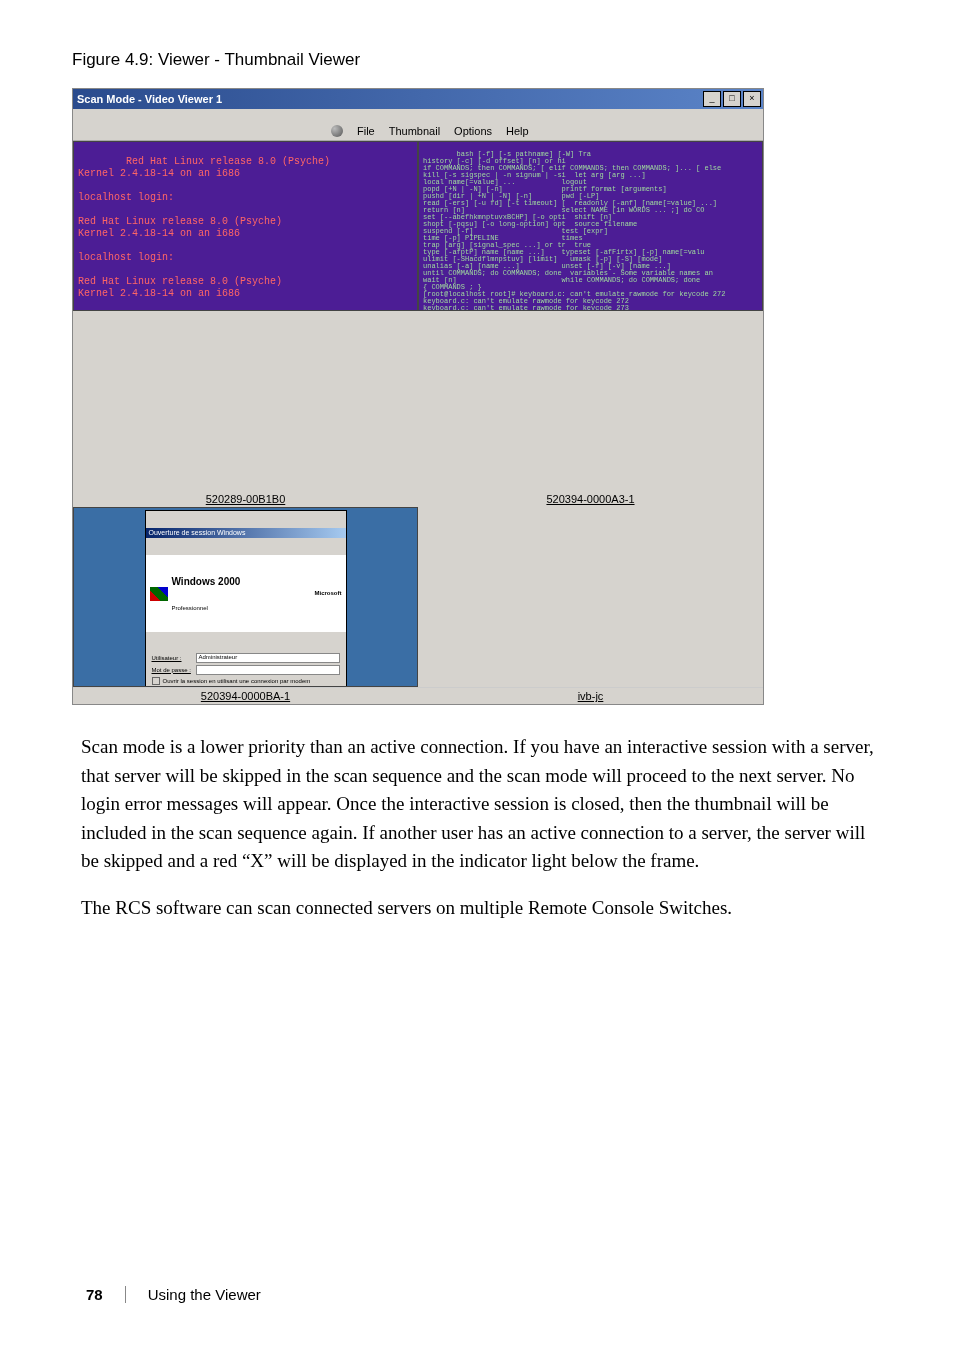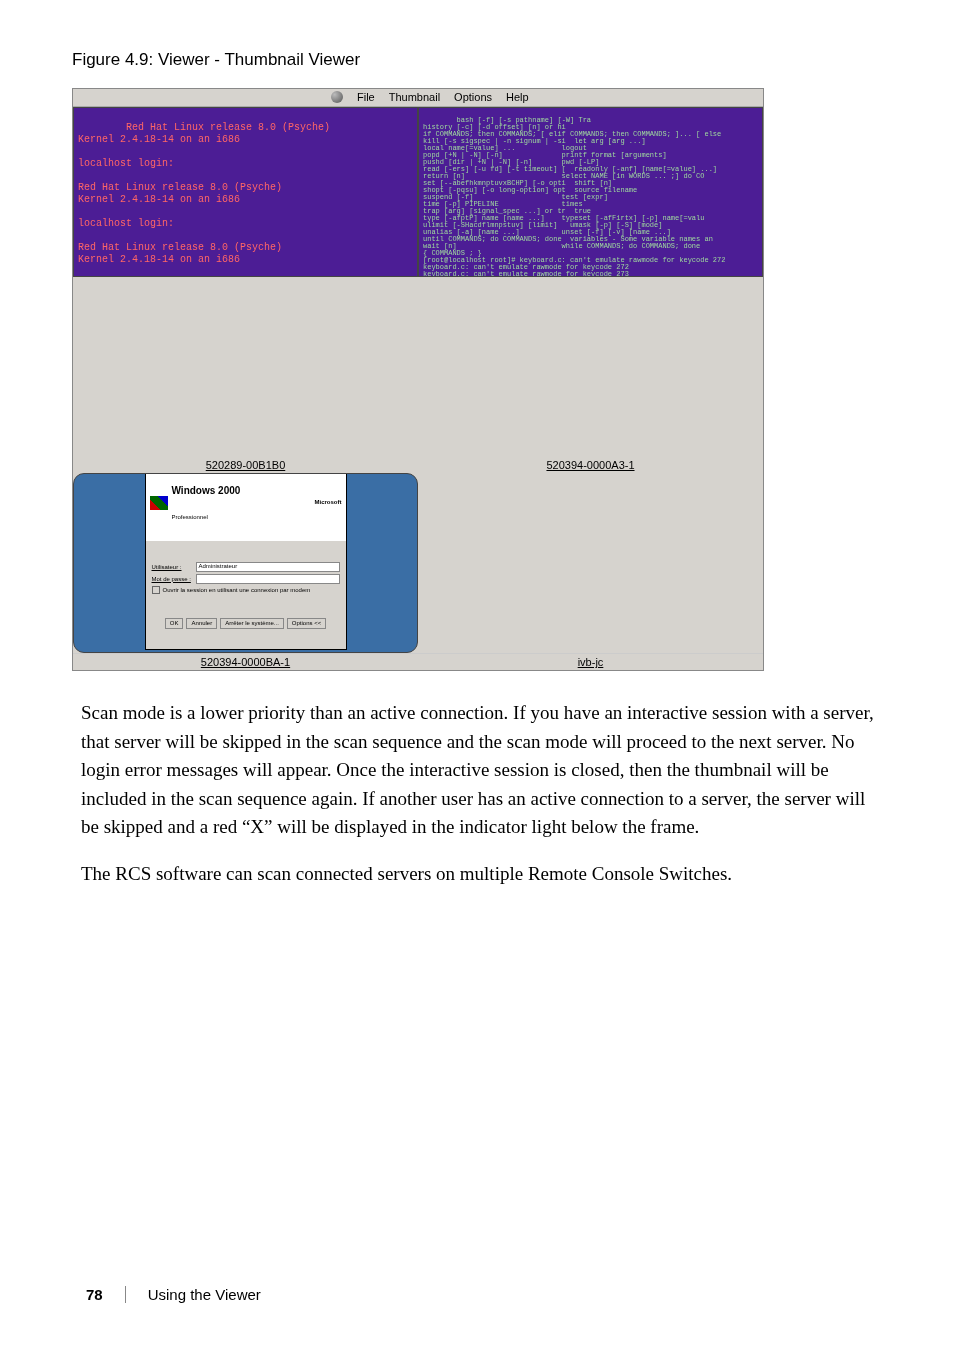--- a/index.html
+++ b/index.html
@@ -53,21 +53,21 @@
     font-size: 9px;
     line-height: 12px;
     text-align: center;
     color: #000;
     font-family: Arial, sans-serif;
   }
   .menubar {
     display: flex;
     align-items: center;
     gap: 14px;
-    padding: 2px 8px 3px 8px;
+    padding: 16px 8px 3px 8px;
     border-bottom: 1px solid #aaa;
     background: #d6d3ce;
     font-size: 11px;
   }
   .pin {
     width: 12px; height: 12px;
     border-radius: 50%;
     background: radial-gradient(circle at 30% 30%, #bbb, #555);
     flex-shrink: 0;
     margin-left: 250px;
@@ -85,23 +85,22 @@
     font-family: "Courier New", monospace;
     color: #dcdcdc;
     font-size: 10px;
     line-height: 1.2;
     white-space: pre;
     padding: 2px 4px;
   }
   .cell.dialog-bg {
     background: #3a6ea5;
     display: flex;
-    align-items: flex-end;
+    align-items: flex-start;
     justify-content: center;
-    border-radius: 11px;
   }
   .login-box {
     width: 200px;
     background: #d6d3ce;
     border: 1px solid #000;
     font-family: Tahoma, Arial, sans-serif;
     font-size: 7px;
     color: #000;
   }
   .login-box .lb-title {
@@ -170,20 +169,28 @@
   .term-red { color:#ff6666;margin-top:45px; }
 </style>
 </head>
 <body>
 
 <div class="page">
 
   <div class="figure-caption">Figure 4.9: Viewer - Thumbnail Viewer</div>
 
   <div class="window">
+    <div class="titlebar">
+      <span class="title-text">Scan Mode - Video Viewer 1</span>
+      <div class="win-controls">
+        <div class="win-btn">_</div>
+        <div class="win-btn">□</div>
+        <div class="win-btn">×</div>
+      </div>
+    </div>
     <div class="menubar">
       <span class="pin"></span>
       <span>File</span>
       <span>Thumbnail</span>
       <span>Options</span>
       <span>Help</span>
     </div>
 
     <div class="grid">
       <div class="cell">

